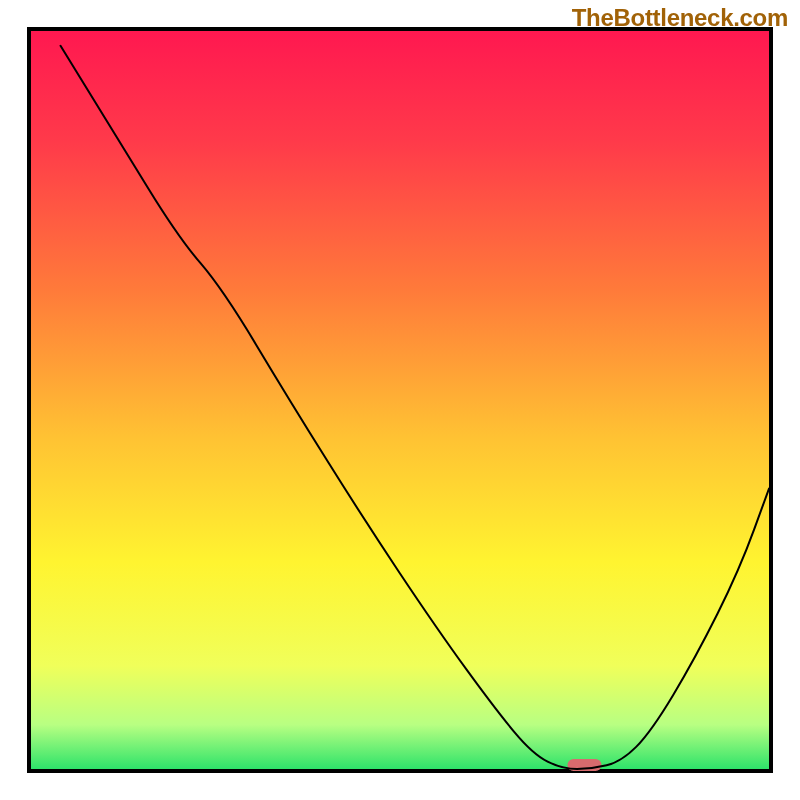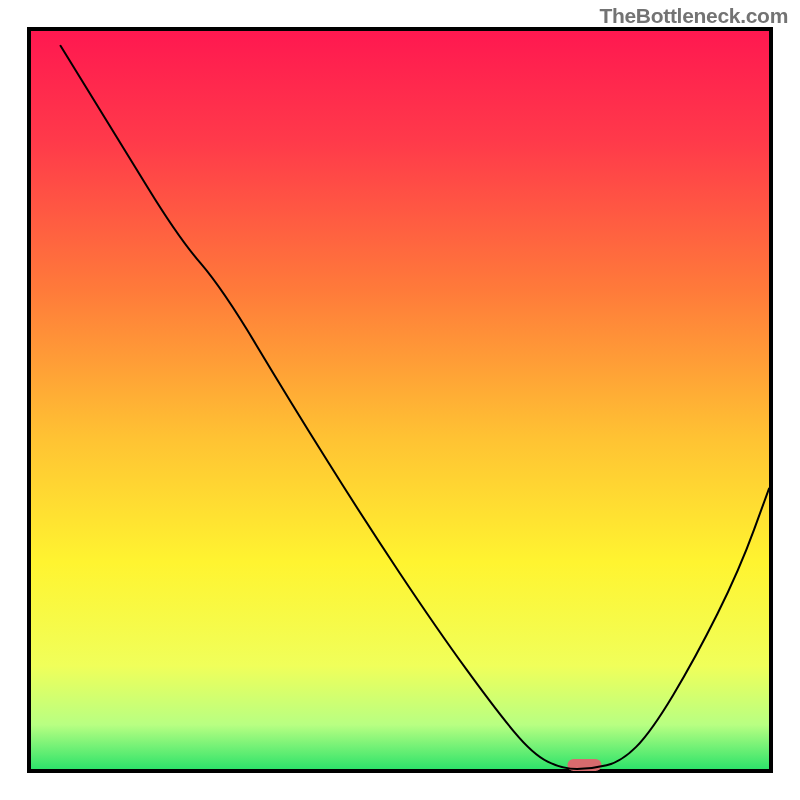--- a/index.html
+++ b/index.html
@@ -12,23 +12,23 @@
   }
   .container {
     position: relative;
     width: 800px;
     height: 800px;
   }
   .watermark {
     position: absolute;
     top: 4px;
     right: 12px;
-    font-size: 21px;
+    font-size: 24px;
     font-weight: bold;
-    color: #737373;
+    color: #a16207;
     font-family: Arial, sans-serif;
     letter-spacing: -0.3px;
   }
   svg {
     display: block;
   }
 </style>
 </head>
 <body>
 

